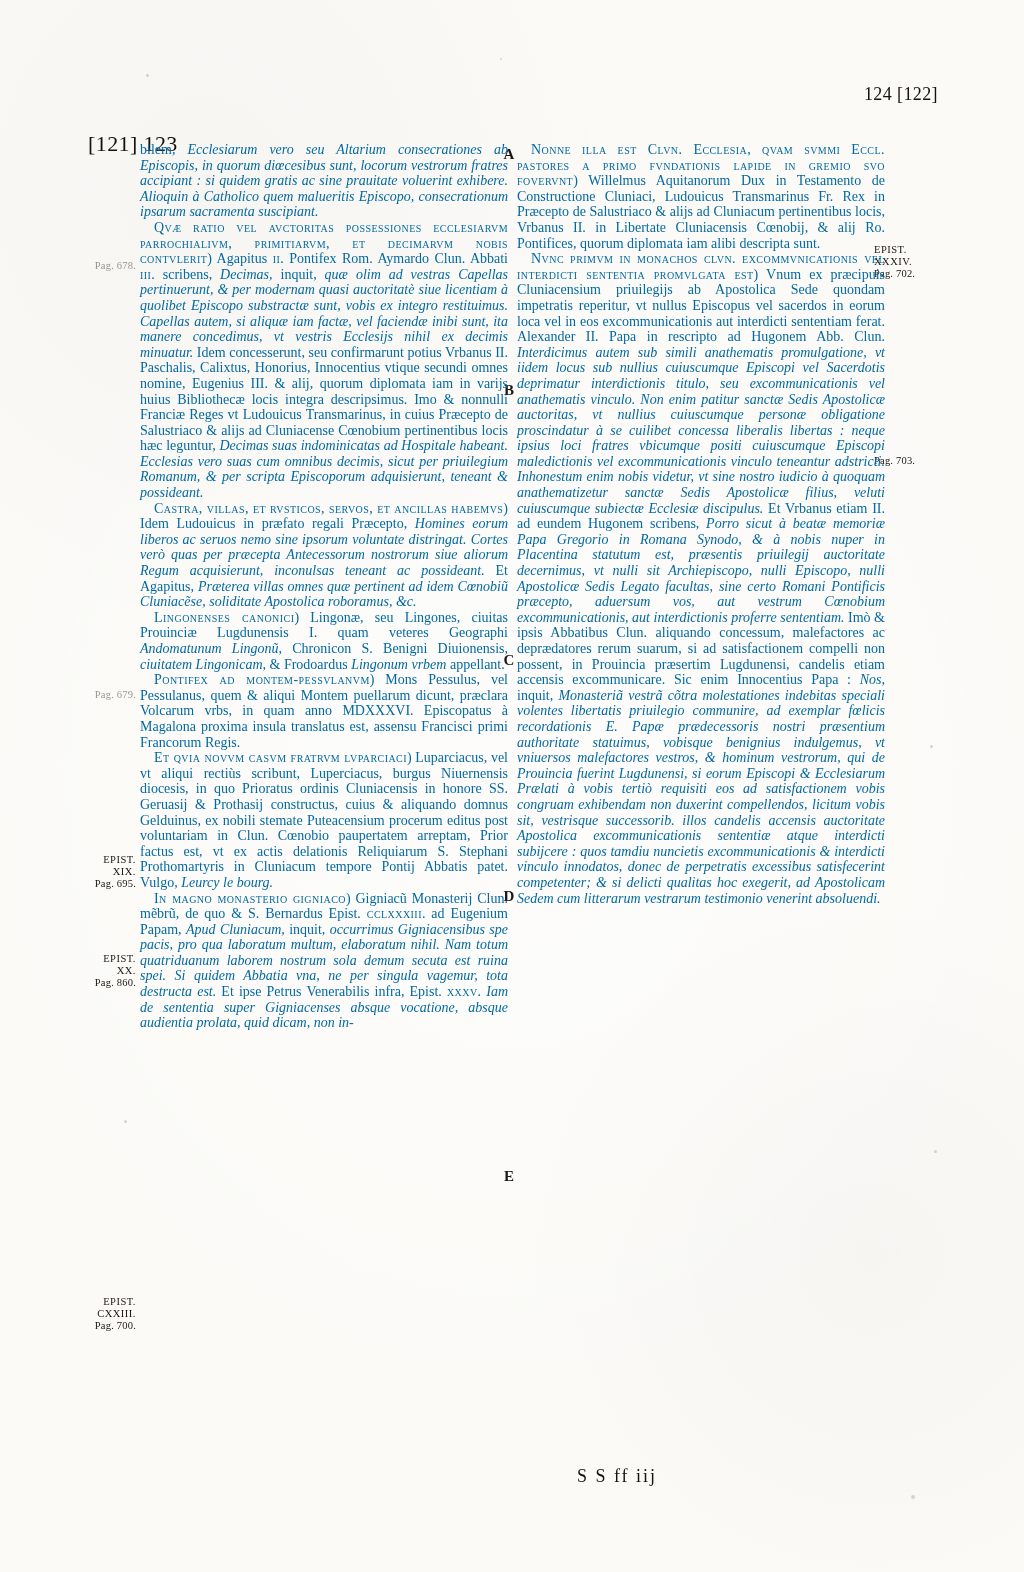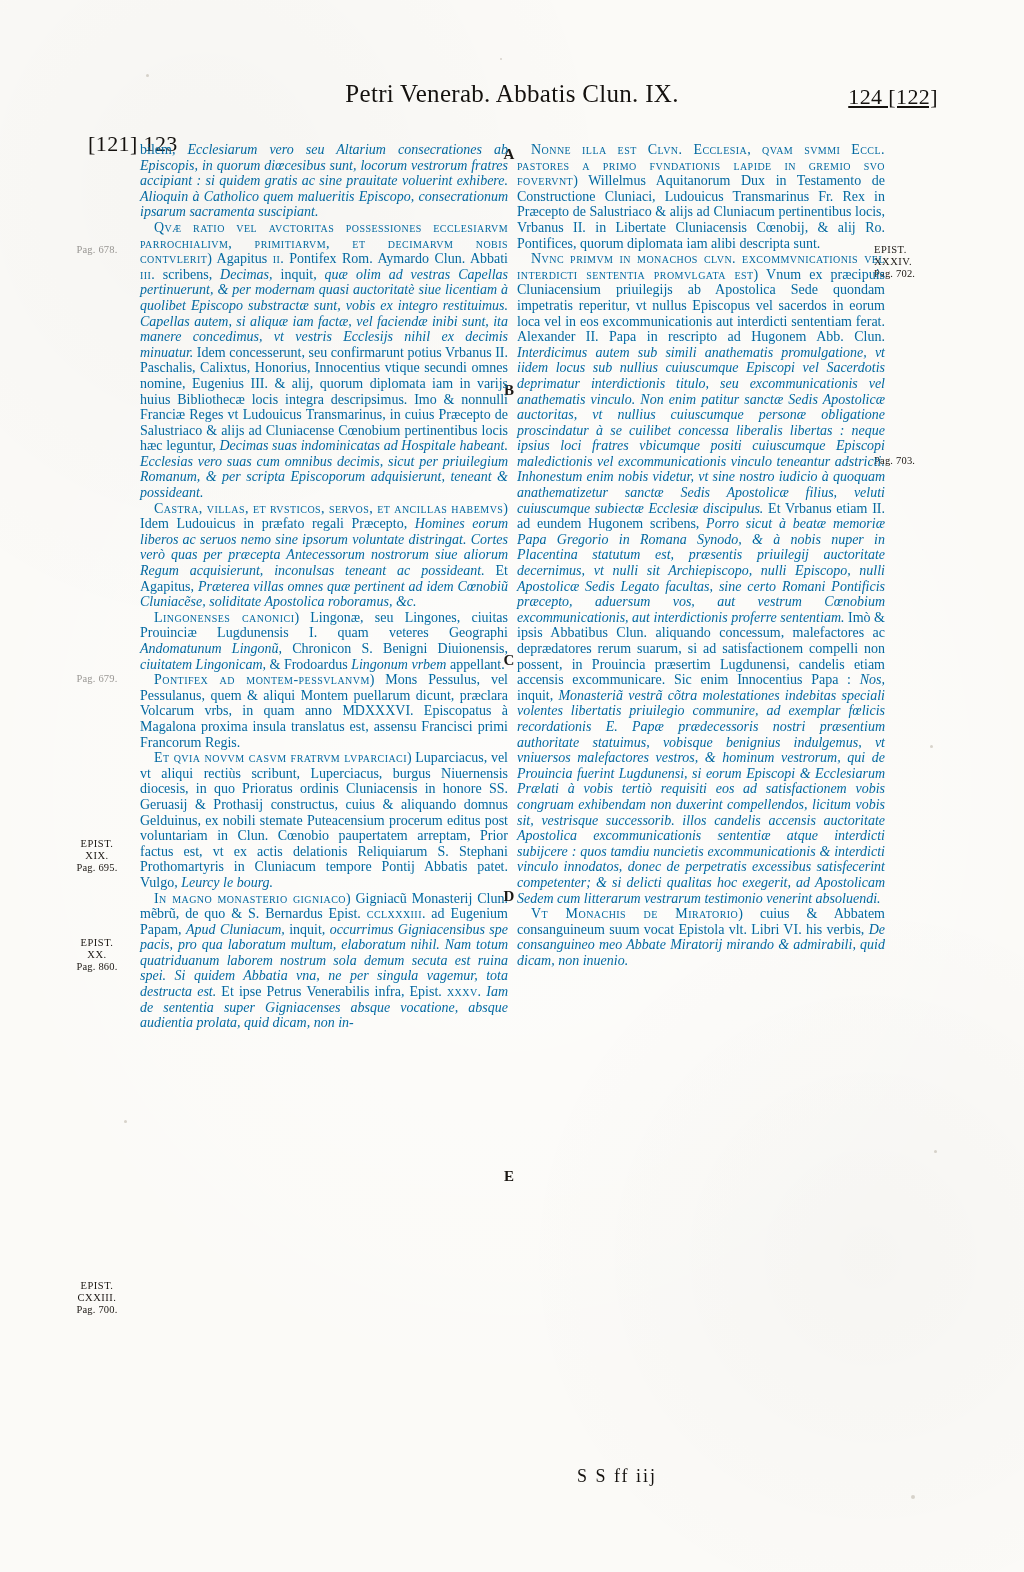--- a/index.html
+++ b/index.html
@@ -26,21 +26,21 @@
     position:absolute;left:0;right:0;top:84px;height:34px;
   }
   .hdr-left{
     position:absolute;left:88px;top:0;font-size:22px;letter-spacing:.4px;margin-top:47px;
   }
   .hdr-center{
     position:absolute;left:0;right:0;top:-4px;text-align:center;font-size:25px;
     letter-spacing:.3px;
   }
   .hdr-right{
-    position:absolute;right:86px;top:0;font-size:22px;letter-spacing:.4px;text-decoration:underline;
+    position:absolute;right:86px;top:0;font-size:18px;letter-spacing:.4px;
   }
 
   
   .col{
     position:absolute;top:142px;width:368px;
     font-size:14px;line-height:15.6px;text-align:justify;
     color:#0369a1;
   }
   .col-left{left:140px;}
   .col-right{left:517px;}
@@ -50,21 +50,21 @@
   .caps{
     font-variant:small-caps;letter-spacing:.45px;
   }
 
   
   .margin-note{
     position:absolute;font-size:10.5px;line-height:12.2px;
     font-variant:small-caps;letter-spacing:.5px;color:#1b1713;
     width:78px;
   }
-  .margin-note.left{left:58px;text-align:center;}
+  .margin-note.left{left:58px;text-align:right;margin-top:16px;}
   .margin-note.right{left:874px;text-align:left;width:110px;}
   .margin-note .pg{font-variant:normal;letter-spacing:.2px;}
   .faint{opacity:.46;}
 
   
   .colletter{
     position:absolute;left:500px;width:18px;text-align:center;
     font-size:15px;font-weight:bold;color:#1b1713;
   }
 
@@ -81,21 +81,20 @@
 
 <div class="speck" style="left:146px;top:74px;width:3px;height:3px;"></div>
 <div class="speck" style="left:930px;top:745px;width:3px;height:3px;"></div>
 <div class="speck" style="left:934px;top:1150px;width:3px;height:3px;"></div>
 <div class="speck" style="left:911px;top:1495px;width:4px;height:4px;"></div>
 <div class="speck" style="left:124px;top:1120px;width:3px;height:3px;"></div>
 <div class="speck" style="left:500px;top:58px;width:2px;height:2px;"></div>
 
 <div class="header">
   <div class="hdr-left">[121] 123</div>
-  <div class="hdr-center">Petri Venerab. Abbatis Clun. IX.</div>
   <div class="hdr-right">124 [122]</div>
 </div>
 
 <div class="margin-note left faint" style="top:244px;">
     <div class="pg">Pag. 678.</div>
   </div>
 <div class="margin-note left faint" style="top:673px;">
     <div class="pg">Pag. 679.</div>
   </div>
 <div class="margin-note left" style="top:838px;">
@@ -134,16 +133,15 @@
     <p id="para-quae-ratio"><span class="caps">Qvæ ratio vel avctoritas possessiones ecclesiarvm parrochialivm, primitiarvm, et decimarvm nobis contvlerit</span><span>) Agapitus </span><span class="caps">ii</span><span>. Pontifex Rom. Aymardo Clun. Abbati </span><span class="caps">iii</span><span>. scribens, </span><span class="it">Decimas, </span><span>inquit, </span><span class="it">quæ olim ad vestras Capellas pertinuerunt, &amp; per modernam quasi auctoritatè siue licentiam à quolibet Episcopo substractæ sunt, vobis ex integro restituimus. Capellas autem, si aliquæ iam factæ, vel faciendæ inibi sunt, ita manere concedimus, vt vestris Ecclesijs nihil ex decimis minuatur.</span><span> Idem concesserunt, seu confirmarunt potius Vrbanus II. Paschalis, Calixtus, Honorius, Innocentius vtique secundi omnes nomine, Eugenius III. &amp; alij, quorum diplomata iam in varijs huius Bibliothecæ locis integra descripsimus. Imo &amp; nonnulli Franciæ Reges vt Ludouicus Transmarinus, in cuius Præcepto de Salustriaco &amp; alijs ad Cluniacense Cœnobium pertinentibus locis hæc leguntur, </span><span class="it">Decimas suas indominicatas ad Hospitale habeant. Ecclesias vero suas cum omnibus decimis, sicut per priuilegium Romanum, &amp; per scripta Episcoporum adquisierunt, teneant &amp; possideant.</span></p>
     <p id="para-castra"><span class="caps">Castra, villas, et rvsticos, servos, et ancillas habemvs</span><span>) Idem Ludouicus in præfato regali Præcepto, </span><span class="it">Homines eorum liberos ac seruos nemo sine ipsorum voluntate distringat. Cortes verò quas per præcepta Antecessorum nostrorum siue aliorum Regum acquisierunt, inconulsas teneant ac possideant.</span><span> Et Agapitus, </span><span class="it">Præterea villas omnes quæ pertinent ad idem Cœnobiũ Cluniacẽse, soliditate Apostolica roboramus, &amp;c.</span></p>
     <p id="para-lingonenses"><span class="caps">Lingonenses canonici</span><span>) Lingonæ, seu Lingones, ciuitas Prouinciæ Lugdunensis I. quam veteres Geographi </span><span class="it">Andomatunum Lingonũ, </span><span>Chronicon S. Benigni Diuionensis, </span><span class="it">ciuitatem Lingonicam, </span><span>&amp; Frodoardus </span><span class="it">Lingonum vrbem </span><span>appellant.</span></p>
     <p id="para-antequam"><span class="caps">Pontifex ad montem-pessvlanvm</span><span>) Mons Pessulus, vel Pessulanus, quem &amp; aliqui Montem puellarum dicunt, præclara Volcarum vrbs, in quam anno MDXXXVI. Episcopatus à Magalona proxima insula translatus est, assensu Francisci primi Francorum Regis.</span></p>
     <p id="para-et-quia"><span class="caps">Et qvia novvm casvm fratrvm lvparciaci</span><span>) Luparciacus, vel vt aliqui rectiùs scribunt, Luperciacus, burgus Niuernensis diocesis, in quo Prioratus ordinis Cluniacensis in honore SS. Geruasij &amp; Prothasij constructus, cuius &amp; aliquando domnus Gelduinus, ex nobili stemate Puteacensium procerum editus post voluntariam in Clun. Cœnobio paupertatem arreptam, Prior factus est, vt ex actis delationis Reliquiarum S. Stephani Prothomartyris in Cluniacum tempore Pontij Abbatis patet. Vulgo, </span><span class="it">Leurcy le bourg.</span></p>
     <p id="para-in-magno"><span class="caps">In magno monasterio gigniaco</span><span>) Gigniacũ Monasterij Clun. mẽbrũ, de quo &amp; S. Bernardus Epist. </span><span class="caps">cclxxxiii</span><span>. ad Eugenium Papam, </span><span class="it">Apud Cluniacum, </span><span>inquit, </span><span class="it">occurrimus Gigniacensibus spe pacis, pro qua laboratum multum, elaboratum nihil. Nam totum quatriduanum laborem nostrum sola demum secuta est ruina spei. Si quidem Abbatia vna, ne per singula vagemur, tota destructa est.</span><span> Et ipse Petrus Venerabilis infra, Epist. </span><span class="caps">xxxv</span><span>. </span><span class="it">Iam de sententia super Gigniacenses absque vocatione, absque audientia prolata, quid dicam, non in-</span></p>
   </div>
 <div class="col col-right" id="col-right">
     <p id="para-nonne"><span class="caps">Nonne illa est Clvn. Ecclesia, qvam svmmi Eccl. pastores a primo fvndationis lapide in gremio svo fovervnt</span><span>) Willelmus Aquitanorum Dux in Testamento de Constructione Cluniaci, Ludouicus Transmarinus Fr. Rex in Præcepto de Salustriaco &amp; alijs ad Cluniacum pertinentibus locis, Vrbanus II. in Libertate Cluniacensis Cœnobij, &amp; alij Ro. Pontifices, quorum diplomata iam alibi descripta sunt.</span></p>
     <p id="para-nvnc-primvm"><span class="caps">Nvnc primvm in monachos clvn. excommvnicationis vel interdicti sententia promvlgata est</span><span>) Vnum ex præcipuis Cluniacensium priuilegijs ab Apostolica Sede quondam impetratis reperitur, vt nullus Episcopus vel sacerdos in eorum loca vel in eos excommunicationis aut interdicti sententiam ferat. Alexander II. Papa in rescripto ad Hugonem Abb. Clun. </span><span class="it">Interdicimus autem sub simili anathematis promulgatione, vt iidem locus sub nullius cuiuscumque Episcopi vel Sacerdotis deprimatur interdictionis titulo, seu excommunicationis vel anathematis vinculo. Non enim patitur sanctæ Sedis Apostolicæ auctoritas, vt nullius cuiuscumque personæ obligatione proscindatur à se cuilibet concessa liberalis libertas : neque ipsius loci fratres vbicumque positi cuiuscumque Episcopi maledictionis vel excommunicationis vinculo teneantur adstricti. Inhonestum enim nobis videtur, vt sine nostro iudicio à quoquam anathematizetur sanctæ Sedis Apostolicæ filius, veluti cuiuscumque subiectæ Ecclesiæ discipulus.</span><span> Et Vrbanus etiam II. ad eundem Hugonem scribens, </span><span class="it">Porro sicut à beatæ memoriæ Papa Gregorio in Romana Synodo, &amp; à nobis nuper in Placentina statutum est, præsentis priuilegij auctoritate decernimus, vt nulli sit Archiepiscopo, nulli Episcopo, nulli Apostolicæ Sedis Legato facultas, sine certo Romani Pontificis præcepto, aduersum vos, aut vestrum Cœnobium excommunicationis, aut interdictionis proferre sententiam.</span><span> Imò &amp; ipsis Abbatibus Clun. aliquando concessum, malefactores ac deprædatores rerum suarum, si ad satisfactionem compelli non possent, in Prouincia præsertim Lugdunensi, candelis etiam accensis excommunicare. Sic enim Innocentius Papa : </span><span class="it">Nos, </span><span>inquit, </span><span class="it">Monasteriã vestrã cõtra molestationes indebitas speciali volentes libertatis priuilegio communire, ad exemplar fœlicis recordationis E. Papæ prædecessoris nostri præsentium authoritate statuimus, vobisque benignius indulgemus, vt vniuersos malefactores vestros, &amp; hominum vestrorum, qui de Prouincia fuerint Lugdunensi, si eorum Episcopi &amp; Ecclesiarum Prælati à vobis tertiò requisiti eos ad satisfactionem vobis congruam exhibendam non duxerint compellendos, licitum vobis sit, vestrisque successorib. illos candelis accensis auctoritate Apostolica excommunicationis sententiæ atque interdicti subijcere : quos tamdiu nuncietis excommunicationis &amp; interdicti vinculo innodatos, donec de perpetratis excessibus satisfecerint competenter; &amp; si delicti qualitas hoc exegerit, ad Apostolicam Sedem cum litterarum vestrarum testimonio venerint absoluendi.</span></p>
-    <p id="para-vt-monachis"><span class="caps">Vt Monachis de Miratorio</span><span>) cuius &amp; Abbatem consanguineum suum vocat Epistola vlt. Libri VI. his verbis, </span><span class="it">De consanguineo meo Abbate Miratorij mirando &amp; admirabili, quid dicam, non inuenio.</span></p>
   </div>
 
 <div class="signature">S S ff iij</div>
 
 </body></html>

